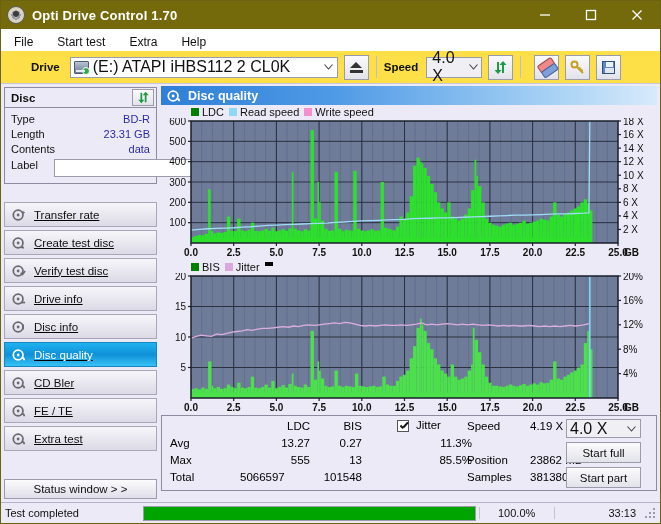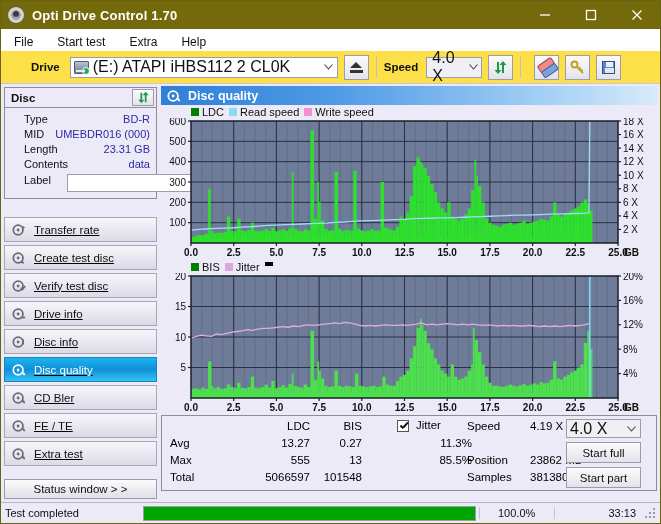--- a/index.html
+++ b/index.html
@@ -91,21 +91,21 @@
   
   .group {
     border:1px solid #8e8ba0; background:#eceaf6;
   }
   .group-head {
     height:20px; display:flex; align-items:center; padding:0 2px 0 6px;
     font-weight:bold; font-size:11.5px; color:#101010;
     border-bottom:1px solid #8e8ba0; background:#eceaf6;
   }
   .group-head .tbtn { margin-left:auto; width:22px;height:17px; }
-  .disc-rows { padding:3px 6px 4px 6px;margin-left:13px; }
+  .disc-rows { padding:3px 6px 4px 6px; }
   .drow { display:flex; align-items:center; height:15px; font-size:11px; }
   .dkey { color:#101010; }
   .dval { margin-left:auto; color:#2a2aa8; }
   .label-row { display:flex;align-items:flex-start; margin-top:3px; gap:16px;}
   .label-input { flex:1 1 auto; height:18px; background:#ffffff; border:1px solid #9b9bab; }
   .cdbtn { width:22px;height:20px;border:1px solid #9b9bab;background:linear-gradient(#fbfbfd,#e2e2ea);display:flex;align-items:center;justify-content:center;}
   .cd-ico{width:13px;height:13px;border-radius:50%;background:radial-gradient(circle,#fffde0 0 20%,#c9bf4a 21% 38%,#efe58a 39% 72%,#b8ad3d 73% 100%);border:1px solid #8a8128;}
   
   .nav { margin-top:18px; display:flex; flex-direction:column; gap:3px;text-decoration:underline; }
   .nav-item {
@@ -259,24 +259,20 @@
             <svg width="13" height="13" viewBox="0 0 15 15">
                 <path d="M4 2 L4 10 L1.5 10 L5 14 L8.5 10 L6 10 L6 2 Z" fill="#1f9a44"></path>
                 <path d="M11 13 L11 5 L13.5 5 L10 1 L6.5 5 L9 5 L9 13 Z" fill="#1f9a44"></path>
               </svg>
           </div>
         </div>
         <div class="disc-rows">
           <div class="drow">
             <span class="dkey">Type</span>
             <span class="dval">BD-R</span>
-          </div>
-          <div class="drow">
-            <span class="dkey">MID</span>
-            <span class="dval">UMEBDR016 (000)</span>
           </div>
           <div class="drow">
             <span class="dkey">Length</span>
             <span class="dval">23.31 GB</span>
           </div>
           <div class="drow">
             <span class="dkey">Contents</span>
             <span class="dval">data</span>
           </div>
           <div class="label-row">
@@ -879,21 +875,21 @@
         <div style="position:absolute;left:88px;top:21px;width:60px;text-align:right" class="v">13.27</div>
         <div style="position:absolute;left:150px;top:21px;width:50px;text-align:right" class="v">0.27</div>
         <div style="position:absolute;left:236px;top:21px;width:74px;text-align:right" class="v">11.3%</div>
 
         <div style="position:absolute;left:8px;top:38px" class="k">Max</div>
         <div style="position:absolute;left:88px;top:38px;width:60px;text-align:right" class="v">555</div>
         <div style="position:absolute;left:150px;top:38px;width:50px;text-align:right" class="v">13</div>
         <div style="position:absolute;left:236px;top:38px;width:74px;text-align:right" class="v">85.5%</div>
 
         <div style="position:absolute;left:8px;top:55px" class="k">Total</div>
-        <div style="position:absolute;left:78px;top:55px;width:70px;text-align:right" class="v">5066597</div>
+        <div style="position:absolute;left:78px;top:55px;width:70px;text-align:left" class="v">5066597</div>
         <div style="position:absolute;left:144px;top:55px;width:56px;text-align:right" class="v">101548</div>
 
         <div style="position:absolute;left:305px;top:4px" class="k">Speed</div>
         <div style="position:absolute;left:368px;top:4px" class="v">4.19 X</div>
         <div style="position:absolute;left:305px;top:38px" class="k">Position</div>
         <div style="position:absolute;left:368px;top:38px" class="v">23862 MB</div>
         <div style="position:absolute;left:305px;top:55px" class="k">Samples</div>
         <div style="position:absolute;left:368px;top:55px" class="v">381380</div>
 
         <div class="combo" style="position:absolute;left:404px;top:3px;width:75px;height:19px;background:#efeff4">

